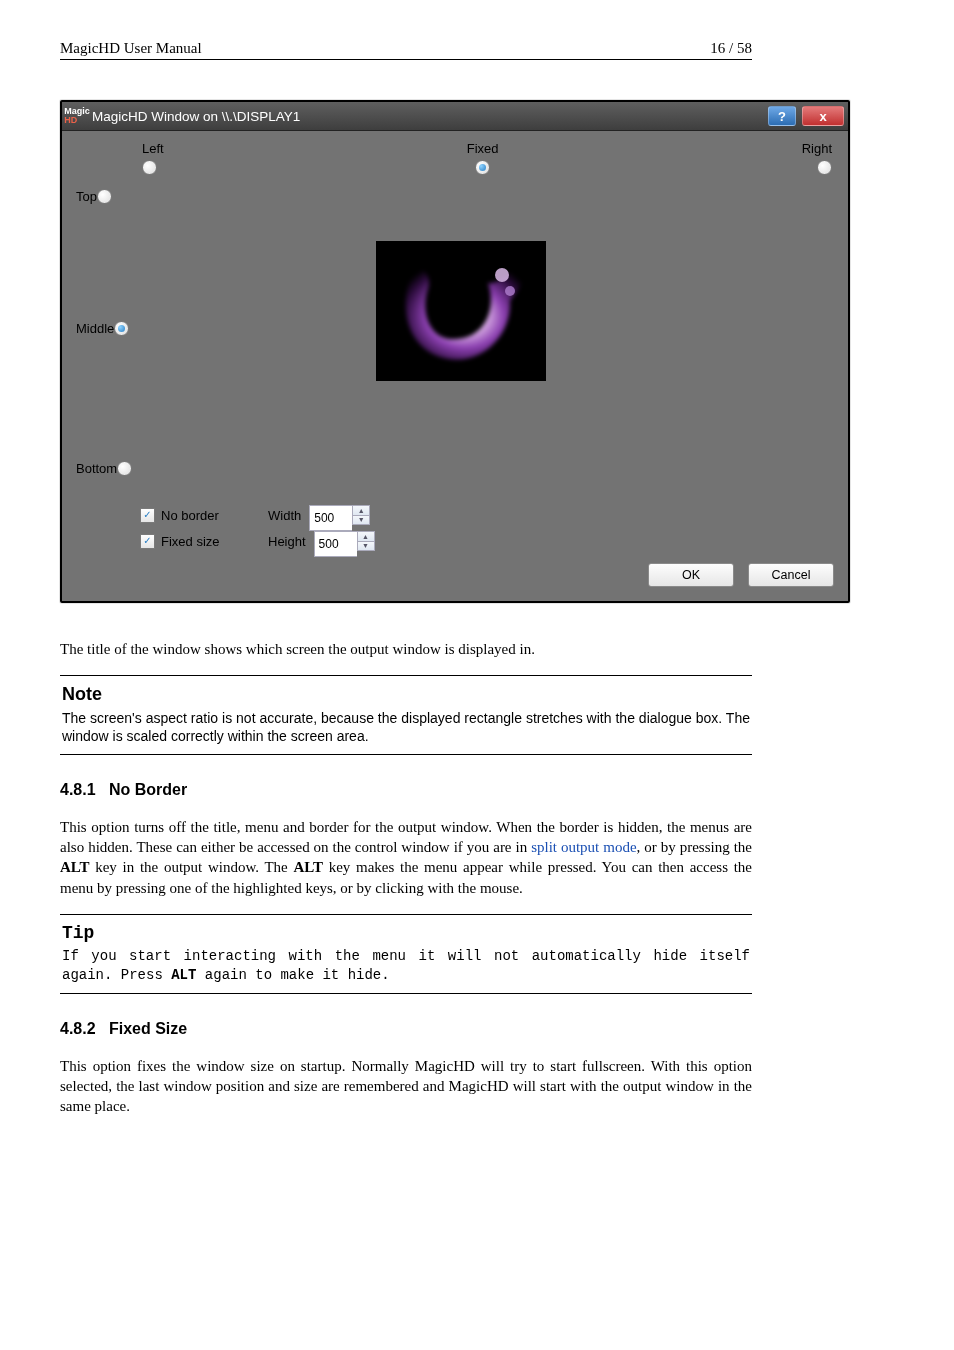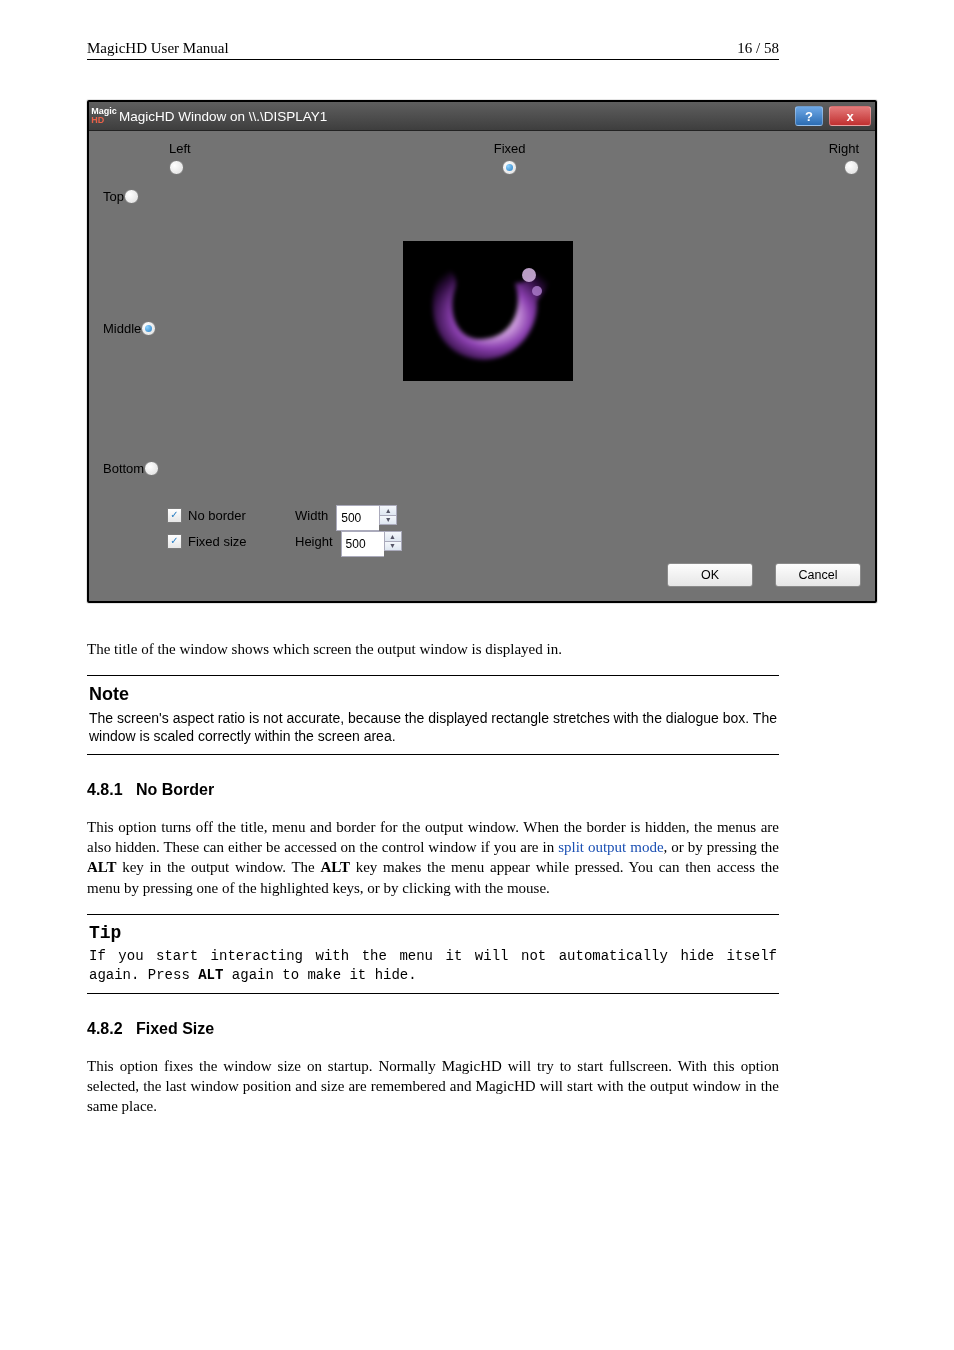--- a/index.html
+++ b/index.html
@@ -8,21 +8,20 @@
     background: #fff;
     font-family: "Times New Roman", Times, serif;
     color: #000;
   }
   .page {
     width: 812px;
     min-height: 1350px;
     padding: 40px 60px 0 60px;
     box-sizing: border-box;
     position: relative;
-    margin-left: 27px;
   }
   .header-row {
     display: flex;
     justify-content: space-between;
     font-size: 15px;
     border-bottom: 1px solid #000;
     padding-bottom: 2px;
     margin-bottom: 40px;
   }
 
@@ -181,21 +180,21 @@
   .spin-btns div {
     flex:1;
     background: linear-gradient(#f4f7fb, #dfe7f1);
     font-size: 7px; line-height:1;
     display:flex;align-items:center;justify-content:center;
     color:#556;
   }
   .spin-btns div:first-child { border-bottom:1px solid #aab; }
 
   .dlg-buttons {
-    display:flex; justify-content:flex-end; gap:22px;
+    display:flex; justify-content:flex-end; gap:14px;
     margin-top: 12px;
   }
   .win-btn {
     width: 84px; height: 22px;
     border: 1px solid #8a8a8a;
     border-radius: 3px;
     background: linear-gradient(#fdfdfd, #e6e6e6);
     font-family: "Segoe UI", Tahoma, sans-serif;
     font-size: 12.5px;
     display:flex;align-items:center;justify-content:center;

